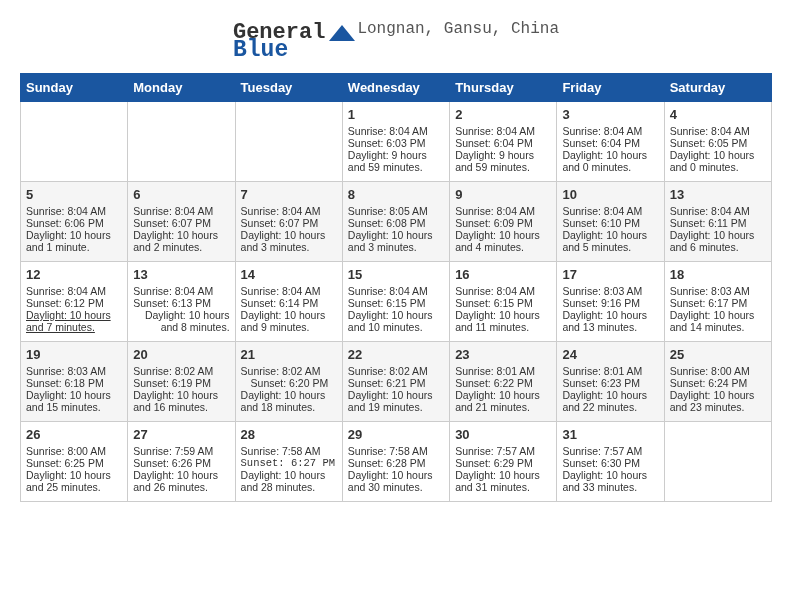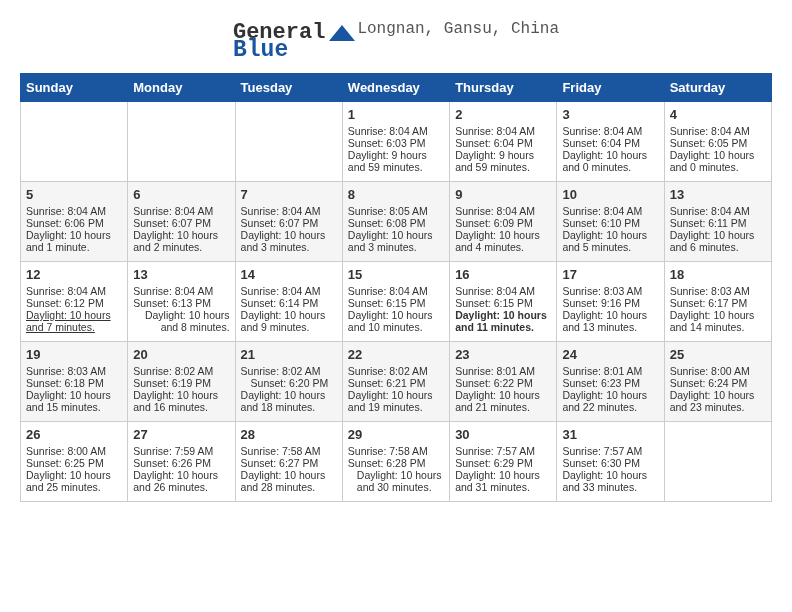--- a/index.html
+++ b/index.html
@@ -213,21 +213,21 @@
         <td>
           <span class="day-number">15</span>
           <span style="display: block;">Sunrise: 8:04 AM</span>
           <span style="display: block;">Sunset: 6:15 PM</span>
           <span style="display: block;">Daylight: 10 hours and 10 minutes.</span>
         </td>
         <td>
           <span class="day-number">16</span>
           <span style="display: block;">Sunrise: 8:04 AM</span>
           <span style="display: block;">Sunset: 6:15 PM</span>
-          <span style="display: block; font-weight: bold;">Daylight: 10 hours and 11 minutes.</span>
+          <span style="display: block;">Daylight: 10 hours and 11 minutes.</span>
         </td>
         <td>
           <span class="day-number">17</span>
           <span style="display: block;">Sunrise: 8:03 AM</span>
           <span style="display: block;">Sunset: 9:16 PM</span>
           <span style="display: block;">Daylight: 10 hours and 13 minutes.</span>
         </td>
         <td>
           <span class="day-number">18</span>
           <span style="display: block;">Sunrise: 8:03 AM</span>
@@ -288,28 +288,28 @@
         </td>
         <td>
           <span class="day-number">27</span>
           <span style="display: block;">Sunrise: 7:59 AM</span>
           <span style="display: block;">Sunset: 6:26 PM</span>
           <span style="display: block;">Daylight: 10 hours and 26 minutes.</span>
         </td>
         <td>
           <span class="day-number">28</span>
           <span style="display: block;">Sunrise: 7:58 AM</span>
-          <span style="display: block;">Sunset: 6:27 PM</span>
+          <span style="display: block; font-family: Liberation Mono, monospace;">Sunset: 6:27 PM</span>
           <span style="display: block;">Daylight: 10 hours and 28 minutes.</span>
         </td>
         <td>
           <span class="day-number">29</span>
           <span style="display: block;">Sunrise: 7:58 AM</span>
           <span style="display: block;">Sunset: 6:28 PM</span>
-          <span style="display: block; margin-left: 9px;">Daylight: 10 hours and 30 minutes.</span>
+          <span style="display: block;">Daylight: 10 hours and 30 minutes.</span>
         </td>
         <td>
           <span class="day-number">30</span>
           <span style="display: block;">Sunrise: 7:57 AM</span>
           <span style="display: block;">Sunset: 6:29 PM</span>
           <span style="display: block;">Daylight: 10 hours and 31 minutes.</span>
         </td>
         <td>
           <span class="day-number">31</span>
           <span style="display: block;">Sunrise: 7:57 AM</span>

